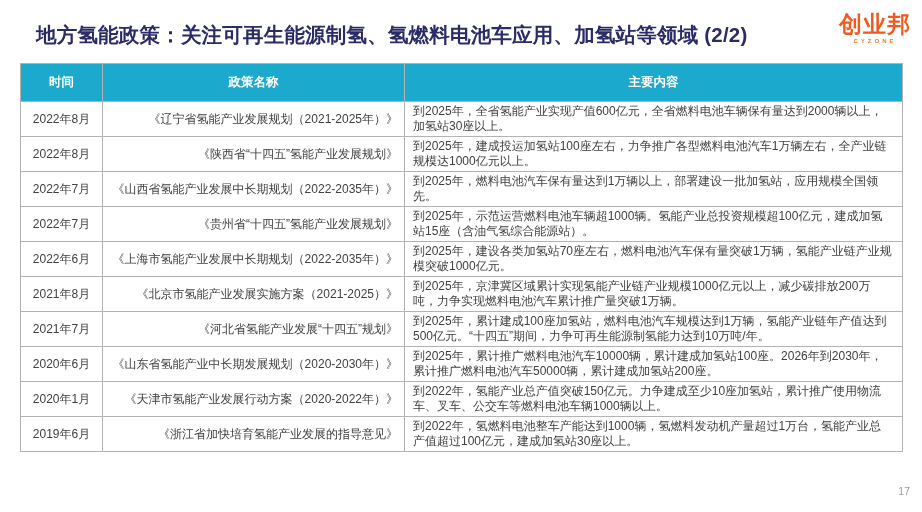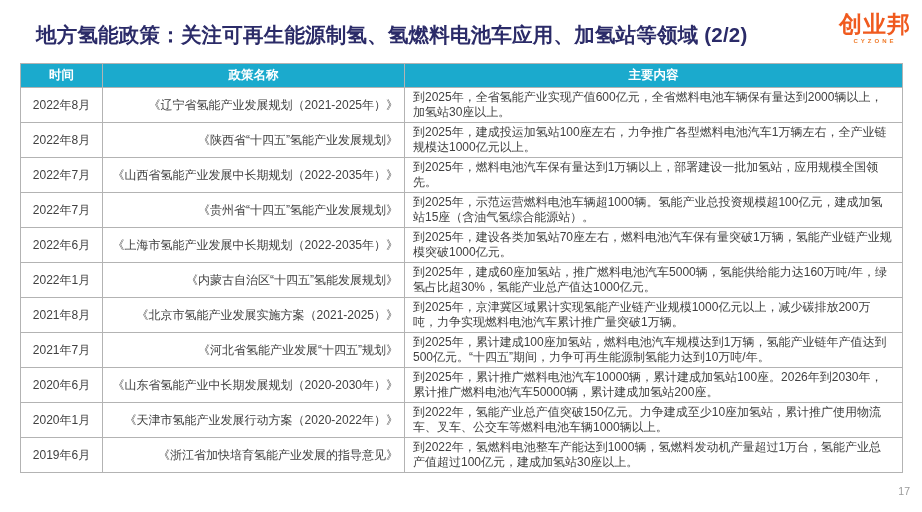--- a/index.html
+++ b/index.html
@@ -52,21 +52,21 @@
     border-collapse: collapse;
     table-layout: fixed;
   }
   .policy-table col.c1 { width: 82px; }
   .policy-table col.c2 { width: 302px; }
   .policy-table th {
     background: #1baacd;
     color: #ffffff;
     font-size: 12.5px;
     font-weight: bold;
-    height: 24px;
+    height: 38px;
     border: 1px solid #b3b3b3;
     text-align: center;
     padding: 2px 4px;
   }
   .policy-table td {
     border: 1px solid #b3b3b3;
     font-size: 12px;
     color: #404040;
     height: 34px;
     line-height: 15px;
@@ -129,25 +129,20 @@
           <td class="c-date">2022年7月</td>
           <td class="c-name">《贵州省“十四五”氢能产业发展规划》</td>
           <td class="c-content">到2025年，示范运营燃料电池车辆超1000辆。氢能产业总投资规模超100亿元，建成加氢站15座（含油气氢综合能源站）。</td>
         </tr>
         <tr>
           <td class="c-date">2022年6月</td>
           <td class="c-name">《上海市氢能产业发展中长期规划（2022-2035年）》</td>
           <td class="c-content">到2025年，建设各类加氢站70座左右，燃料电池汽车保有量突破1万辆，氢能产业链产业规模突破1000亿元。</td>
         </tr>
         <tr>
-          <td class="c-date">2022年1月</td>
-          <td class="c-name">《内蒙古自治区“十四五”氢能发展规划》</td>
-          <td class="c-content">到2025年，建成60座加氢站，推广燃料电池汽车5000辆，氢能供给能力达160万吨/年，绿氢占比超30%，氢能产业总产值达1000亿元。</td>
-        </tr>
-        <tr>
           <td class="c-date">2021年8月</td>
           <td class="c-name">《北京市氢能产业发展实施方案（2021-2025）》</td>
           <td class="c-content">到2025年，京津冀区域累计实现氢能产业链产业规模1000亿元以上，减少碳排放200万吨，力争实现燃料电池汽车累计推广量突破1万辆。</td>
         </tr>
         <tr>
           <td class="c-date">2021年7月</td>
           <td class="c-name">《河北省氢能产业发展“十四五”规划》</td>
           <td class="c-content">到2025年，累计建成100座加氢站，燃料电池汽车规模达到1万辆，氢能产业链年产值达到500亿元。“十四五”期间，力争可再生能源制氢能力达到10万吨/年。</td>
         </tr>
         <tr>

